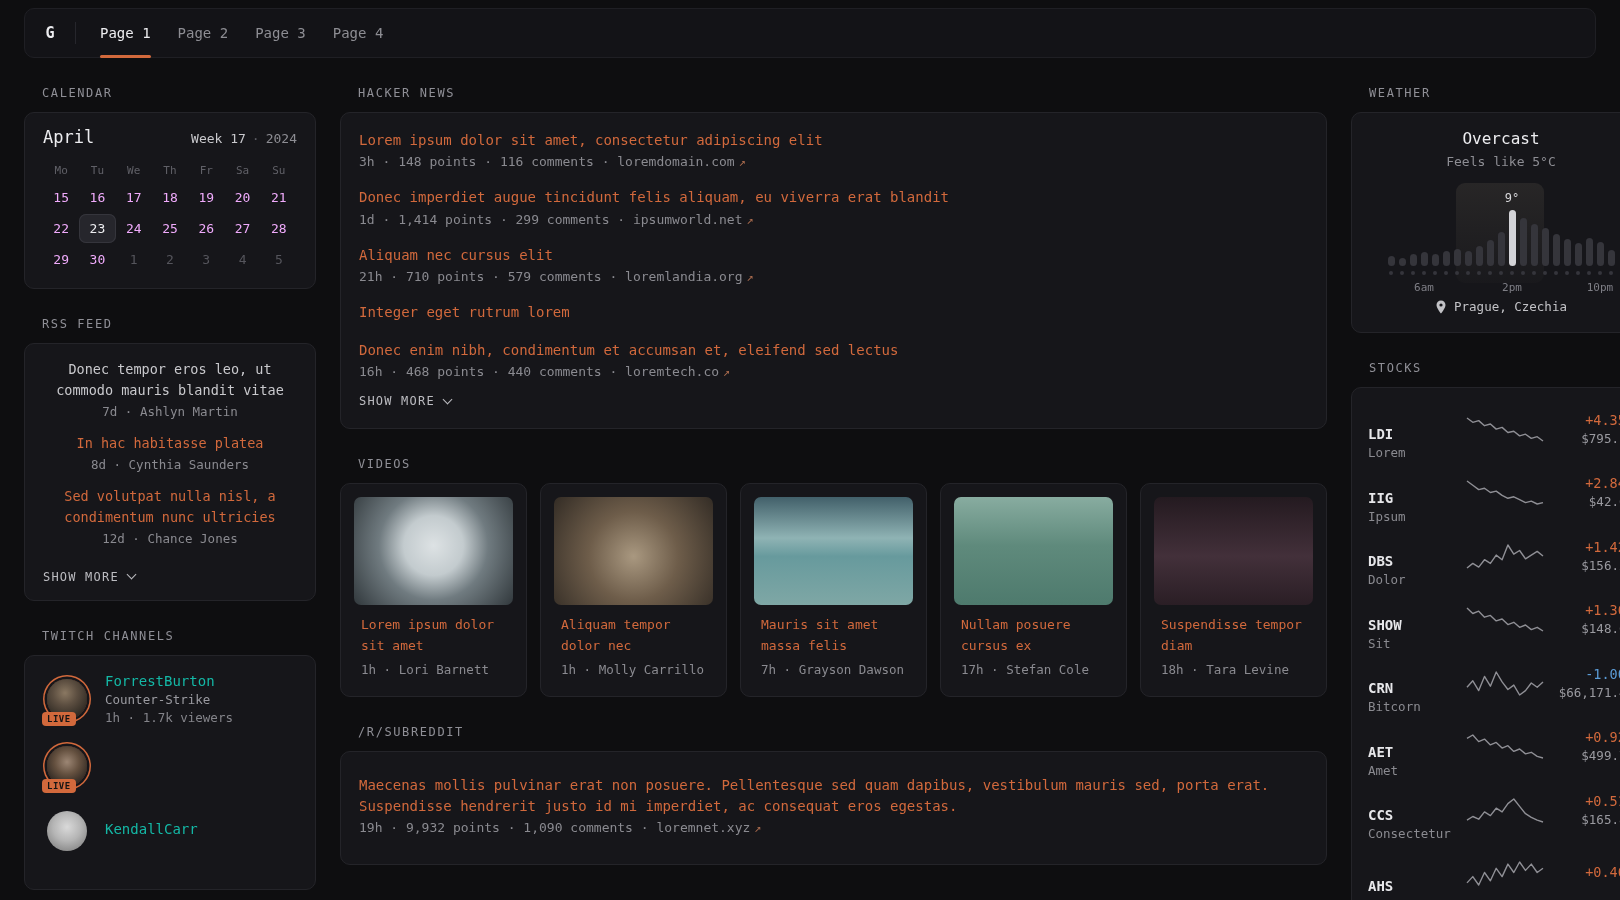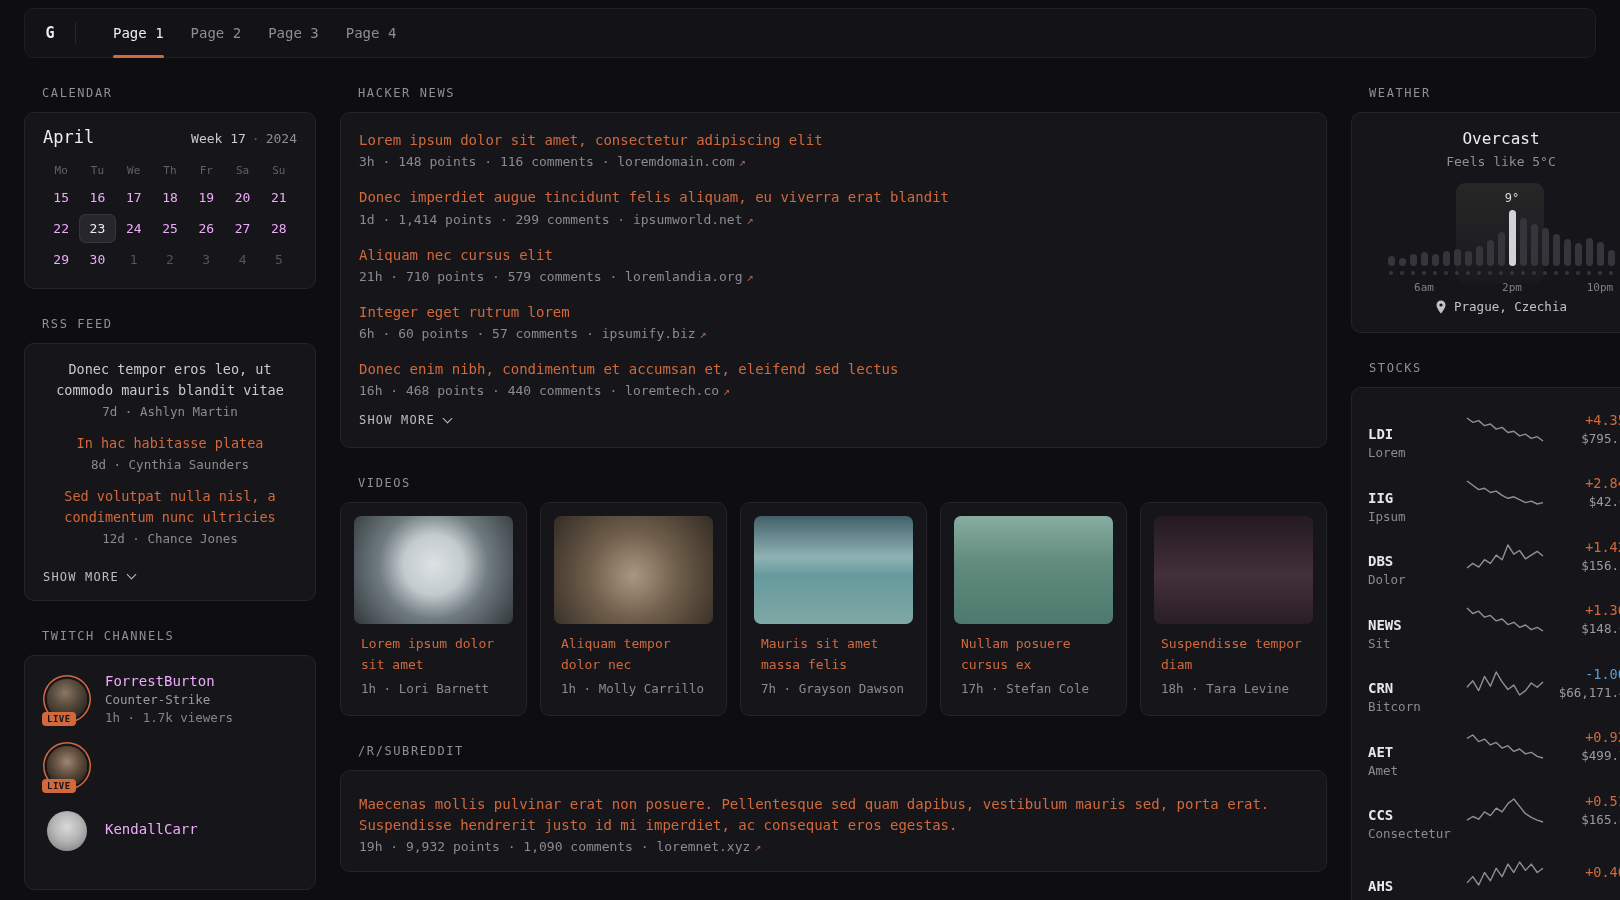--- a/index.html
+++ b/index.html
@@ -25,21 +25,21 @@
 
   
   .nav{
     margin:8px 24px 0;height:50px;
     background:#131317;border:1px solid #1f1f24;border-radius:10px;
     display:flex;align-items:stretch;
   }
   .nav-logo{width:50px;display:flex;align-items:center;justify-content:center;
     font-size:15px;font-weight:bold;color:var(--bright);cursor:pointer;}
   .nav-sep{width:1px;background:#26262c;margin:13px 0;}
-  .tabs{display:flex;margin-left:37px;}
+  .tabs{display:flex;margin-left:24px;}
   .tab{display:flex;align-items:center;color:#8d8d93;font-size:14px;
     margin-right:27px;position:relative;cursor:pointer;text-decoration:none;}
   .tab.active{color:var(--bright);}
   .tab.active::after{content:"";position:absolute;left:0;right:0;bottom:-1px;height:3px;
     background:var(--accent);border-radius:2px;}
 
   
   .grid{display:grid;grid-template-columns:292px 1fr 300px;gap:24px;padding:0 24px;align-items:start;}
   .sec-title{font-size:12px;font-weight:normal;letter-spacing:1.6px;color:#8f8f96;margin:28px 0 12px 18px;}
   .card{background:var(--card);border:1px solid var(--border);border-radius:10px;}
@@ -69,33 +69,33 @@
     transform:rotate(45deg);margin-left:9px;margin-top:-4px;display:inline-block;}
 
   
   .twitch-card{padding:17px 18px;}
   .tw-row{display:flex;align-items:center;margin-bottom:17px;}
   .tw-avatar-wrap{position:relative;width:48px;height:48px;margin-right:14px;flex:none;}
   .tw-avatar{width:40px;height:40px;border-radius:50%;margin:4px;background:#3a3a40;}
   .tw-avatar.ring{box-shadow:0 0 0 2.5px var(--card),0 0 0 4px var(--accent);}
   .tw-live{position:absolute;bottom:-3px;left:-1px;background:var(--accent);color:#141414;
     font-size:9px;font-weight:bold;letter-spacing:.5px;padding:2px 5px;border-radius:4px;}
-  .tw-name{font-size:14px;color:#f0abfc;cursor:pointer;}
+  .tw-name{font-size:14px;color:#14b8a6;cursor:pointer;}
   .tw-game{font-size:12.5px;color:#9a9aa0;margin-top:3px;}
   .tw-meta{font-size:12.5px;color:#84848a;margin-top:3px;}
 
   
   .hn-card{padding:8px 18px 10px;}
   .feed-item{padding:9px 0;}
   .feed-title{font-size:14px;line-height:1.45;color:var(--accent);cursor:pointer;}
   .feed-meta{font-size:13px;color:var(--muted);margin-top:4px;}
   .feed-meta .domain{cursor:pointer;}
   .feed-meta .arrow{color:#a86a4d;margin-left:4px;font-size:12px;cursor:pointer;}
   .hn-card .show-more{margin:6px 0 10px;}
-  .sub-card{padding:14px 18px 8px;}
+  .sub-card{padding:14px 18px 20px;}
 
   
   .videos-row{display:flex;gap:13px;overflow:hidden;}
   .vid-card{flex:0 0 187px;background:var(--card);border:1px solid var(--border);border-radius:10px;padding:13px;cursor:pointer;}
   .vid-thumb{height:108px;border-radius:7px;background:#333;}
   .vid-title{margin:10px 7px 0;font-size:13px;line-height:1.6;color:var(--accent);height:42px;overflow:hidden;}
   .vid-meta{margin:5px 7px 6px;font-size:12.5px;color:var(--muted);}
 
   
   .weather-card{padding:16px 16px 18px;text-align:center;}
@@ -309,24 +309,20 @@
             <div class="feed-item">
               <div class="feed-title">Aliquam nec cursus elit</div>
               <div class="feed-meta">
                 <span>21h · 710 points · 579 comments ·</span>
                 <span class="domain">loremlandia.org</span><span class="arrow">↗</span>
               </div>
             </div>
 
             <div class="feed-item">
               <div class="feed-title">Integer eget rutrum lorem</div>
-              <div class="feed-meta">
-                <span>6h · 60 points · 57 comments ·</span>
-                <span class="domain">ipsumify.biz</span><span class="arrow">↗</span>
-              </div>
             </div>
 
             <div class="feed-item">
               <div class="feed-title">Donec enim nibh, condimentum et accumsan et, eleifend sed lectus</div>
               <div class="feed-meta">
                 <span>16h · 468 points · 440 comments ·</span>
                 <span class="domain">loremtech.co</span><span class="arrow">↗</span>
               </div>
             </div>
           </div>
@@ -589,21 +585,21 @@
                   <polyline fill="none" stroke="#8f8f95" stroke-width="1.4" stroke-linejoin="round" points="1.0,26.0 6.8,21.4 12.7,25.1 18.5,17.7 24.4,21.4 30.2,13.1 36.1,17.7 41.9,3.0 47.8,12.2 53.6,8.5 59.5,16.8 65.3,13.1 71.2,9.4 77.0,14.0"></polyline>
                 </svg></div>
               <div class="stock-right">
                 <div class="stock-change">+1.42%</div>
                 <div class="stock-price">$156.28</div>
               </div>
             </div>
 
             <div class="stock-row">
               <div class="stock-left">
-                <div class="stock-ticker">NEWS</div>
+                <div class="stock-ticker">SHOW</div>
                 <div class="stock-name">Sit</div>
               </div>
               <div class="spark"><svg width="78" height="28">
                   <polyline fill="none" stroke="#8f8f95" stroke-width="1.4" stroke-linejoin="round" points="1.0,3.0 6.8,8.5 12.7,6.2 18.5,12.2 24.4,10.4 30.2,15.9 36.1,14.0 41.9,19.6 47.8,17.3 53.6,22.3 59.5,20.0 65.3,24.6 71.2,22.3 77.0,26.0"></polyline>
                 </svg></div>
               <div class="stock-right">
                 <div class="stock-change">+1.36%</div>
                 <div class="stock-price">$148.64</div>
               </div>
             </div>

